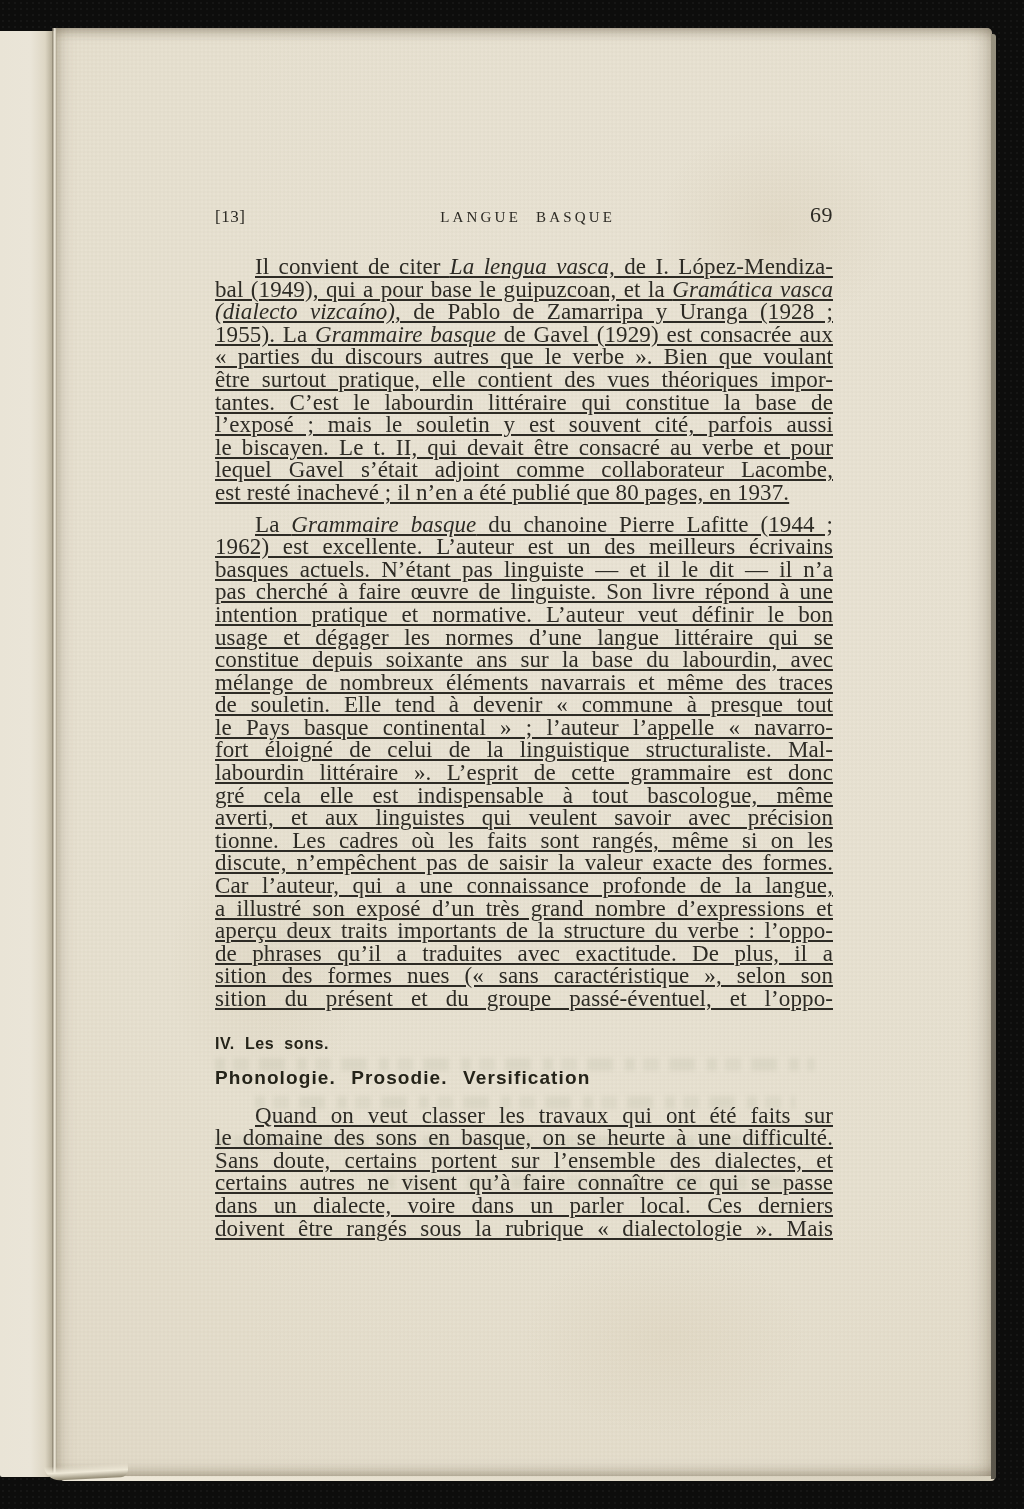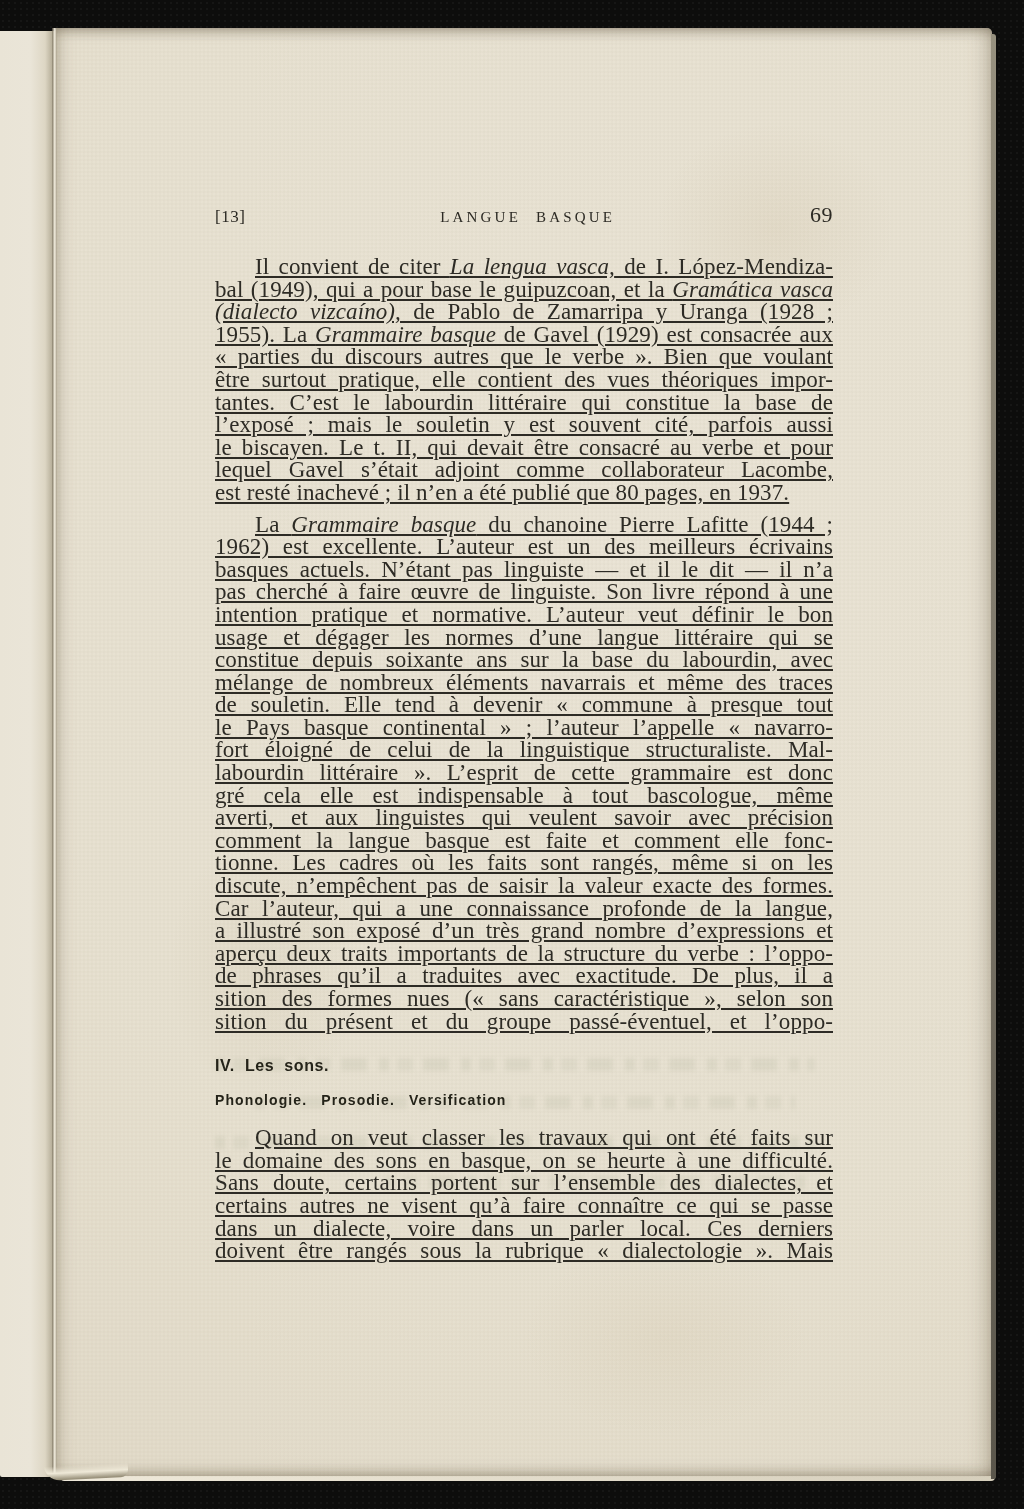--- a/index.html
+++ b/index.html
@@ -103,21 +103,21 @@
   }
   .line.first { text-indent:40px; }
   .para.end .line.lastline { text-align-last:left; }
   .i { font-style:italic; }
 
   .h-section, .h-sub {
     font-family:"Liberation Sans", sans-serif; font-weight:bold; color:#242319;
     line-height:22px;
   }
   .h-section { margin-top:22px; font-size:16px;  letter-spacing:0.6px; word-spacing:5px; }
-  .h-sub     { margin-top:12px; font-size:14px; letter-spacing:1.1px; word-spacing:9px; }
+  .h-sub     { margin-top:12px; font-size:19px; letter-spacing:1.1px; word-spacing:9px; }
   #paras-bottom { margin-top:16px; }
 </style>
 </head>
 <body>
 
 <div id="screen">
 
   <div class="prev-page"></div>
 
   <div class="main-page">
@@ -159,21 +159,20 @@
             <div class="line"><span>intention pratique et normative. L’auteur veut définir le bon</span></div>
             <div class="line"><span>usage et dégager les normes d’une langue littéraire qui se</span></div>
             <div class="line"><span>constitue depuis soixante ans sur la base du labourdin, avec</span></div>
             <div class="line"><span>mélange de nombreux éléments navarrais et même des traces</span></div>
             <div class="line"><span>de souletin. Elle tend à devenir « commune à presque tout</span></div>
             <div class="line"><span>le Pays basque continental » ; l’auteur l’appelle « navarro-</span></div>
             <div class="line"><span>fort éloigné de celui de la linguistique structuraliste. Mal-</span></div>
             <div class="line"><span>labourdin littéraire ». L’esprit de cette grammaire est donc</span></div>
             <div class="line"><span>gré cela elle est indispensable à tout bascologue, même</span></div>
             <div class="line"><span>averti, et aux linguistes qui veulent savoir avec précision</span></div>
-            <div class="line"><span>comment la langue basque est faite et comment elle fonc-</span></div>
             <div class="line"><span>tionne. Les cadres où les faits sont rangés, même si on les</span></div>
             <div class="line"><span>discute, n’empêchent pas de saisir la valeur exacte des formes.</span></div>
             <div class="line"><span>Car l’auteur, qui a une connaissance profonde de la langue,</span></div>
             <div class="line"><span>a illustré son exposé d’un très grand nombre d’expressions et</span></div>
             <div class="line"><span>aperçu deux traits importants de la structure du verbe : l’oppo-</span></div>
             <div class="line"><span>de phrases qu’il a traduites avec exactitude. De plus, il a</span></div>
             <div class="line"><span>sition des formes nues (« sans caractéristique », selon son</span></div>
             <div class="line"><span>sition du présent et du groupe passé-éventuel, et l’oppo-</span></div>
           </div>
         </div>

